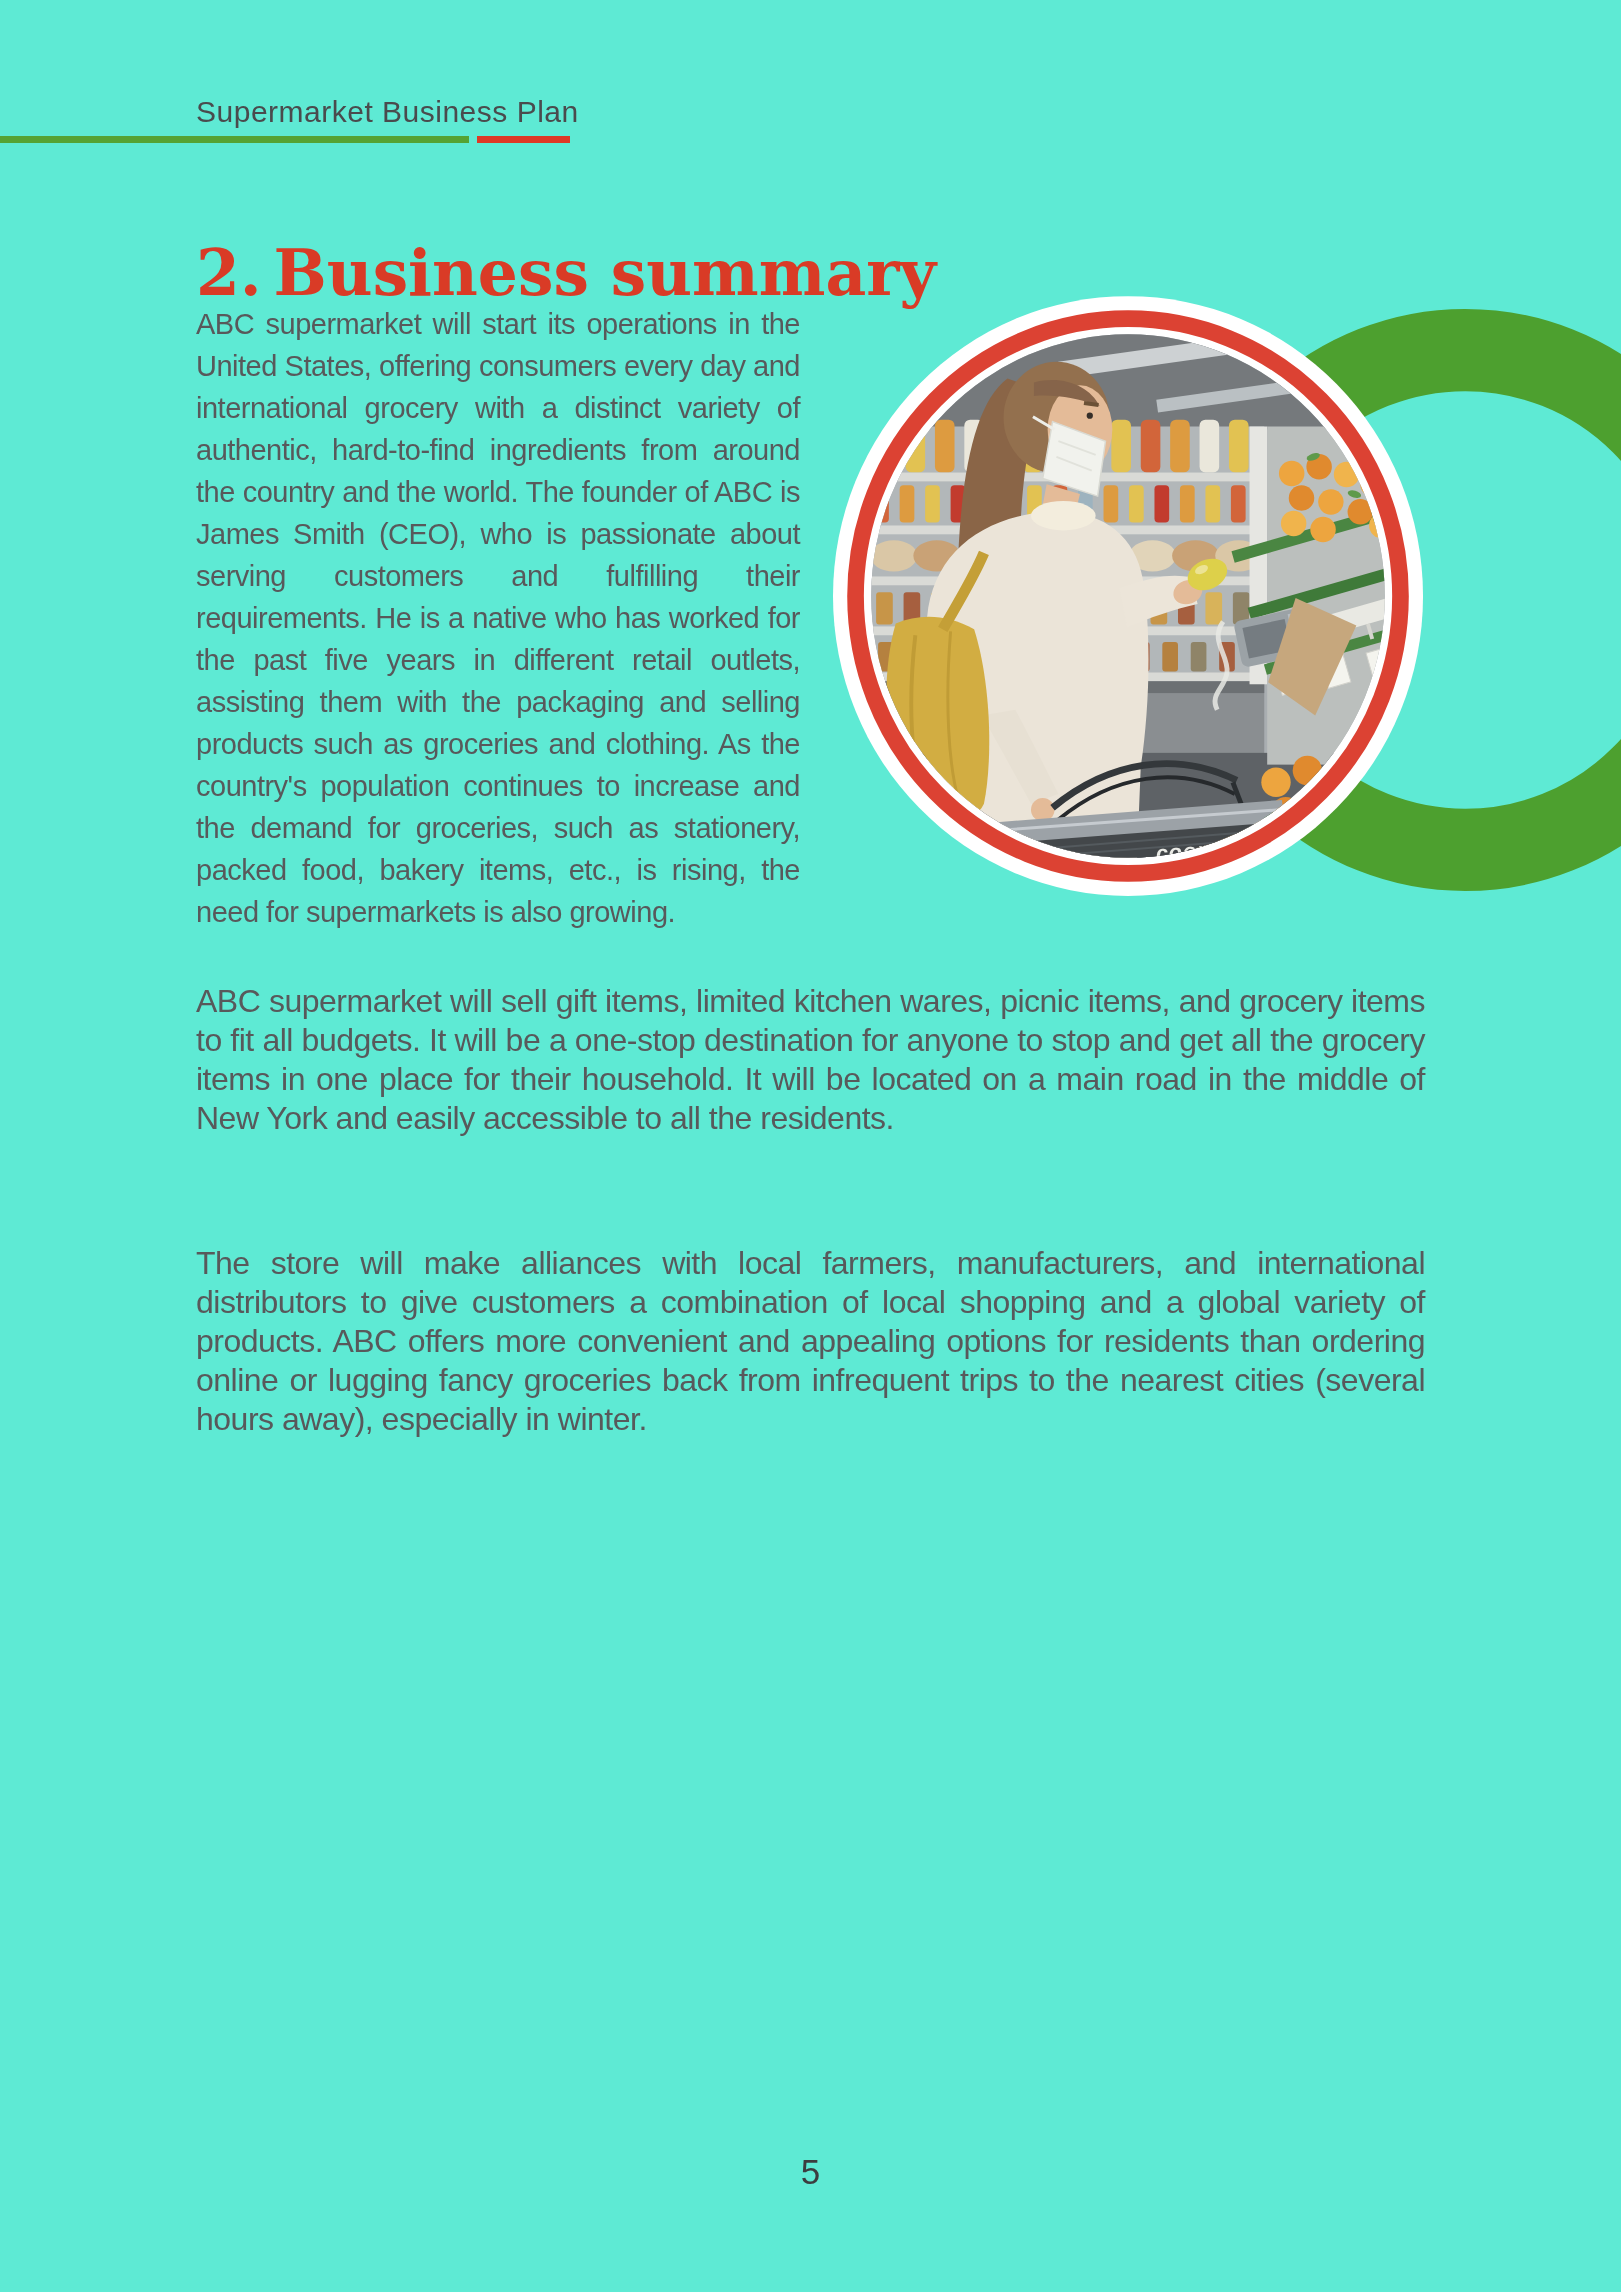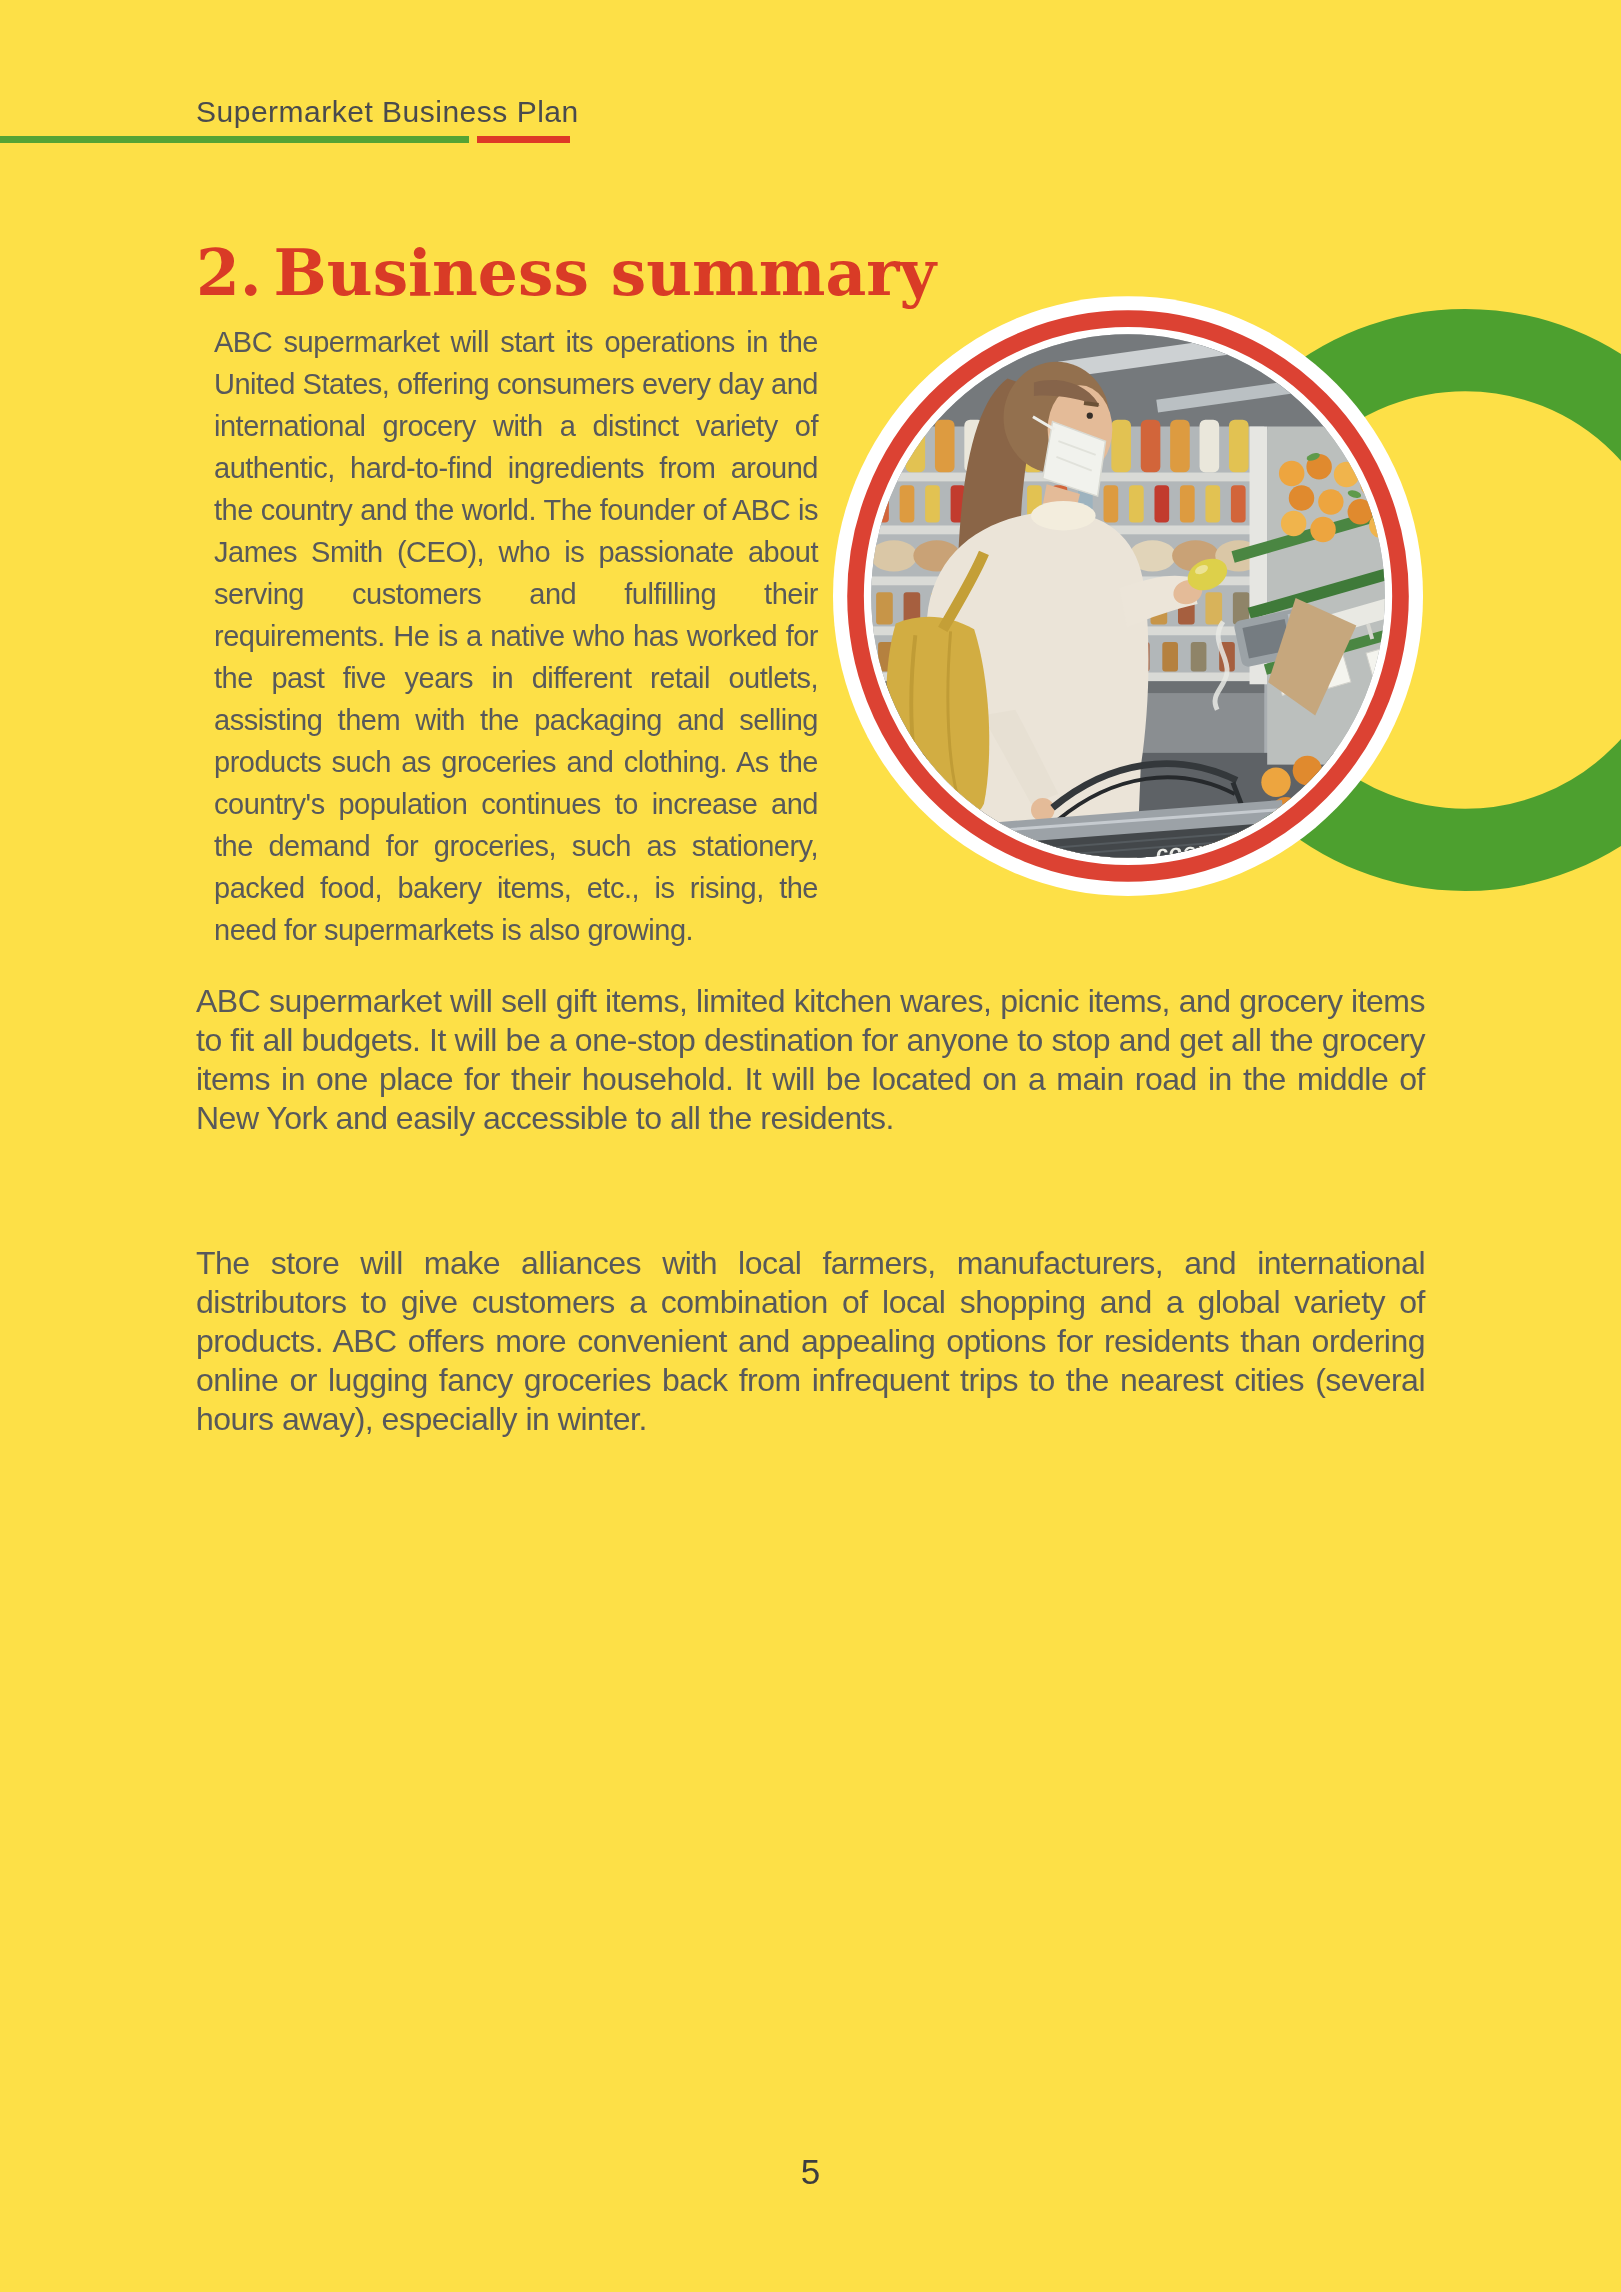--- a/index.html
+++ b/index.html
@@ -1,38 +1,38 @@
 <!DOCTYPE html>
 <html><head>
 <meta charset="utf-8">
 <style>
   html,body{margin:0;padding:0;background:#ffffff;}
   .page{
     position:relative;
     width:1621px;height:2293px;
-    background:#fde047;
+    background:#5eead4;
     overflow:hidden;
     font-family:"Liberation Sans",sans-serif;
   }
   .header-title{
     position:absolute;left:196px;top:95px;
     font-size:30px;color:#4a4b4d;letter-spacing:0.5px;
   }
   .rule-green{position:absolute;left:0;top:136px;width:469px;height:6.9px;background:#55A334;}
   .rule-red{position:absolute;left:477px;top:136px;width:93px;height:6.9px;background:#DE3926;}
   .section-heading{
     position:absolute;left:196px;top:194px;
     font-family:"DejaVu Serif",serif;font-weight:700;
     font-size:63px;color:#D93B26;white-space:nowrap;
   }
   .section-heading .num{margin-right:11.8px;}
   .intro{
     position:absolute;left:196px;top:303px;width:604px;
     font-size:29px;line-height:42px;letter-spacing:-0.5px;
-    color:#58595B;text-align:justify;margin:18px;
+    color:#58595B;text-align:justify;margin:0;
   }
   .graphic{position:absolute;left:833px;top:292px;width:788px;height:613px;}
   .para{
     position:absolute;left:196px;width:1229px;
     font-size:32px;line-height:39px;letter-spacing:-0.5px;
     color:#58595B;text-align:justify;margin:0;
   }
   .para.p2{top:982px;}
   .para.p3{top:1244px;}
   .para.p4{top:1411px;}

